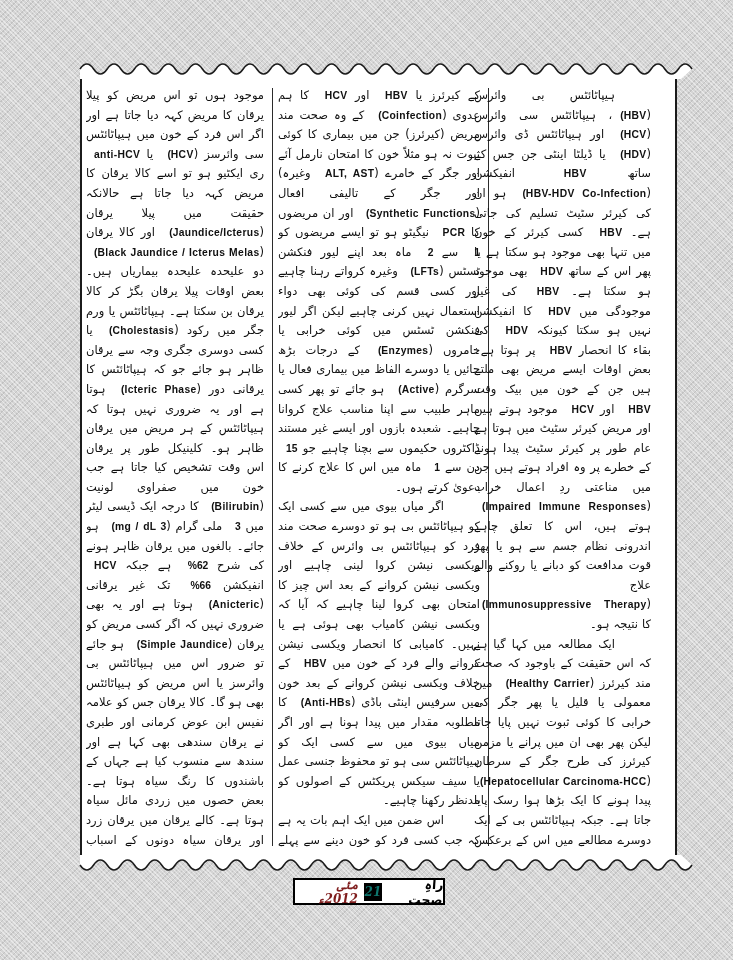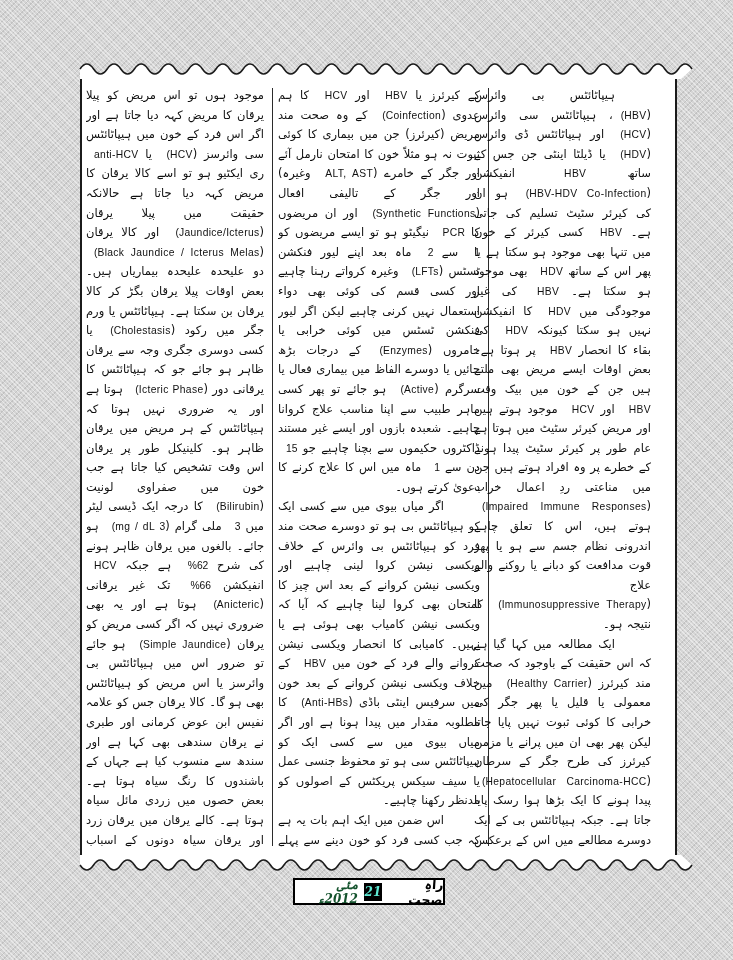--- a/index.html
+++ b/index.html
@@ -31,36 +31,36 @@
     font-size:11.5px;line-height:19.6px;color:#101010;
     word-spacing:0.5px;
   }
   .col-right{left:392px;width:177px;}
   .col-middle{left:196px;width:202px;}
   .col-left{left:4px;width:178px;}
   .para{margin:0;}
   .para.indent{text-indent:36px;}
   .latin{
     font-family:"Liberation Sans",sans-serif;
-    font-weight:400;font-size:10.3px;letter-spacing:0.35px;
+    font-weight:700;font-size:10.3px;letter-spacing:0.35px;
     white-space:nowrap;
     padding-left:8px;
   }
   .footer{
     position:absolute;left:293px;top:878px;width:152px;height:27px;
     background:#ffffff;border:2px solid #000;box-sizing:border-box;
     display:flex;align-items:center;justify-content:center;gap:6px;direction:rtl;
   }
   .mag{font-weight:bold;font-size:12.5px;color:#000;transform:skewX(-4deg);}
   .badge{
-    background:#000;color:#5eead4;min-width:18px;height:18px;
+    background:#000;color:#0f766e;min-width:18px;height:18px;
     display:flex;align-items:center;justify-content:center;
     font-family:"DejaVu Serif",serif;font-style:italic;font-weight:bold;font-size:12px;
   }
-  .date{font-family:"DejaVu Serif",serif;font-style:italic;font-weight:bold;font-size:12px;color:#14532d;}
+  .date{font-family:"DejaVu Serif",serif;font-style:italic;font-weight:bold;font-size:12px;color:#7f1d1d;}
 </style>
 </head>
 <body>
 
 <div id="screen">
   <div class="page">
     <svg class="wave wave-top" width="601" height="16" viewBox="0 0 601 16" preserveAspectRatio="none">
       <path id="waveFillTop" fill="#ffffff" stroke="none" d="M0,8 Q6.8,-2 13.6,8 T27.2,8 T40.8,8 T54.4,8 T68,8 T81.6,8 T95.19999999999999,8 T108.79999999999998,8 T122.39999999999998,8 T135.99999999999997,8 T149.59999999999997,8 T163.19999999999996,8 T176.79999999999995,8 T190.39999999999995,8 T203.99999999999994,8 T217.59999999999994,8 T231.19999999999993,8 T244.79999999999993,8 T258.3999999999999,8 T271.99999999999994,8 T285.59999999999997,8 T299.2,8 T312.8,8 T326.40000000000003,8 T340.00000000000006,8 T353.6000000000001,8 T367.2000000000001,8 T380.8000000000001,8 T394.40000000000015,8 T408.00000000000017,8 T421.6000000000002,8 T435.2000000000002,8 T448.80000000000024,8 T462.40000000000026,8 T476.0000000000003,8 T489.6000000000003,8 T503.20000000000033,8 T516.8000000000003,8 T530.4000000000003,8 T544.0000000000003,8 T557.6000000000004,8 T571.2000000000004,8 T584.8000000000004,8 T598.4000000000004,8 T612.0000000000005,8 L601,18 L0,18 Z"></path>
       <path id="waveLineTop" fill="none" stroke="#1b1b1b" stroke-width="1.6" d="M0,8 Q6.8,-2 13.6,8 T27.2,8 T40.8,8 T54.4,8 T68,8 T81.6,8 T95.19999999999999,8 T108.79999999999998,8 T122.39999999999998,8 T135.99999999999997,8 T149.59999999999997,8 T163.19999999999996,8 T176.79999999999995,8 T190.39999999999995,8 T203.99999999999994,8 T217.59999999999994,8 T231.19999999999993,8 T244.79999999999993,8 T258.3999999999999,8 T271.99999999999994,8 T285.59999999999997,8 T299.2,8 T312.8,8 T326.40000000000003,8 T340.00000000000006,8 T353.6000000000001,8 T367.2000000000001,8 T380.8000000000001,8 T394.40000000000015,8 T408.00000000000017,8 T421.6000000000002,8 T435.2000000000002,8 T448.80000000000024,8 T462.40000000000026,8 T476.0000000000003,8 T489.6000000000003,8 T503.20000000000033,8 T516.8000000000003,8 T530.4000000000003,8 T544.0000000000003,8 T557.6000000000004,8 T571.2000000000004,8 T584.8000000000004,8 T598.4000000000004,8 T612.0000000000005,8"></path>
     </svg>

